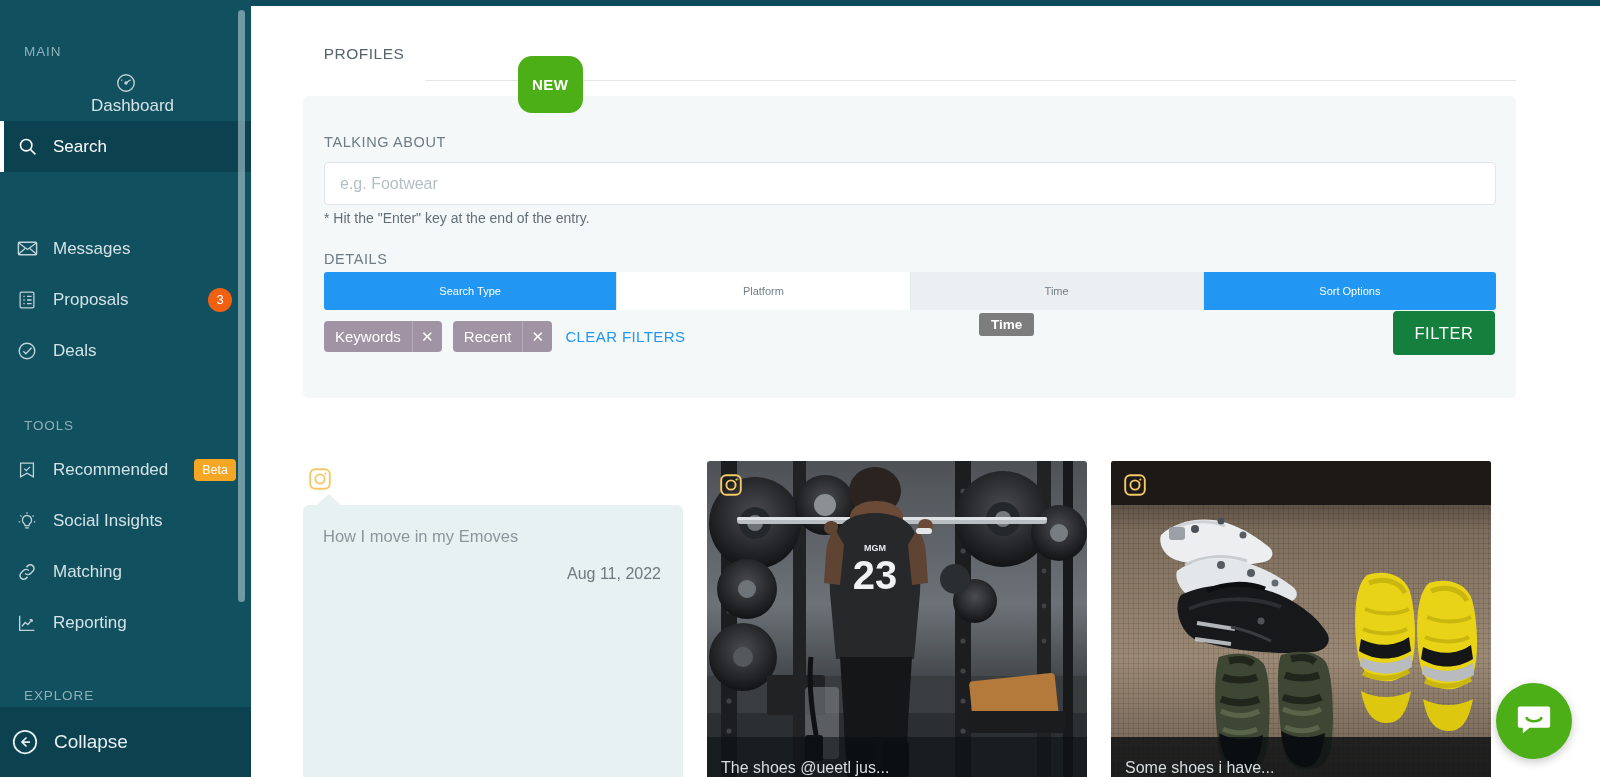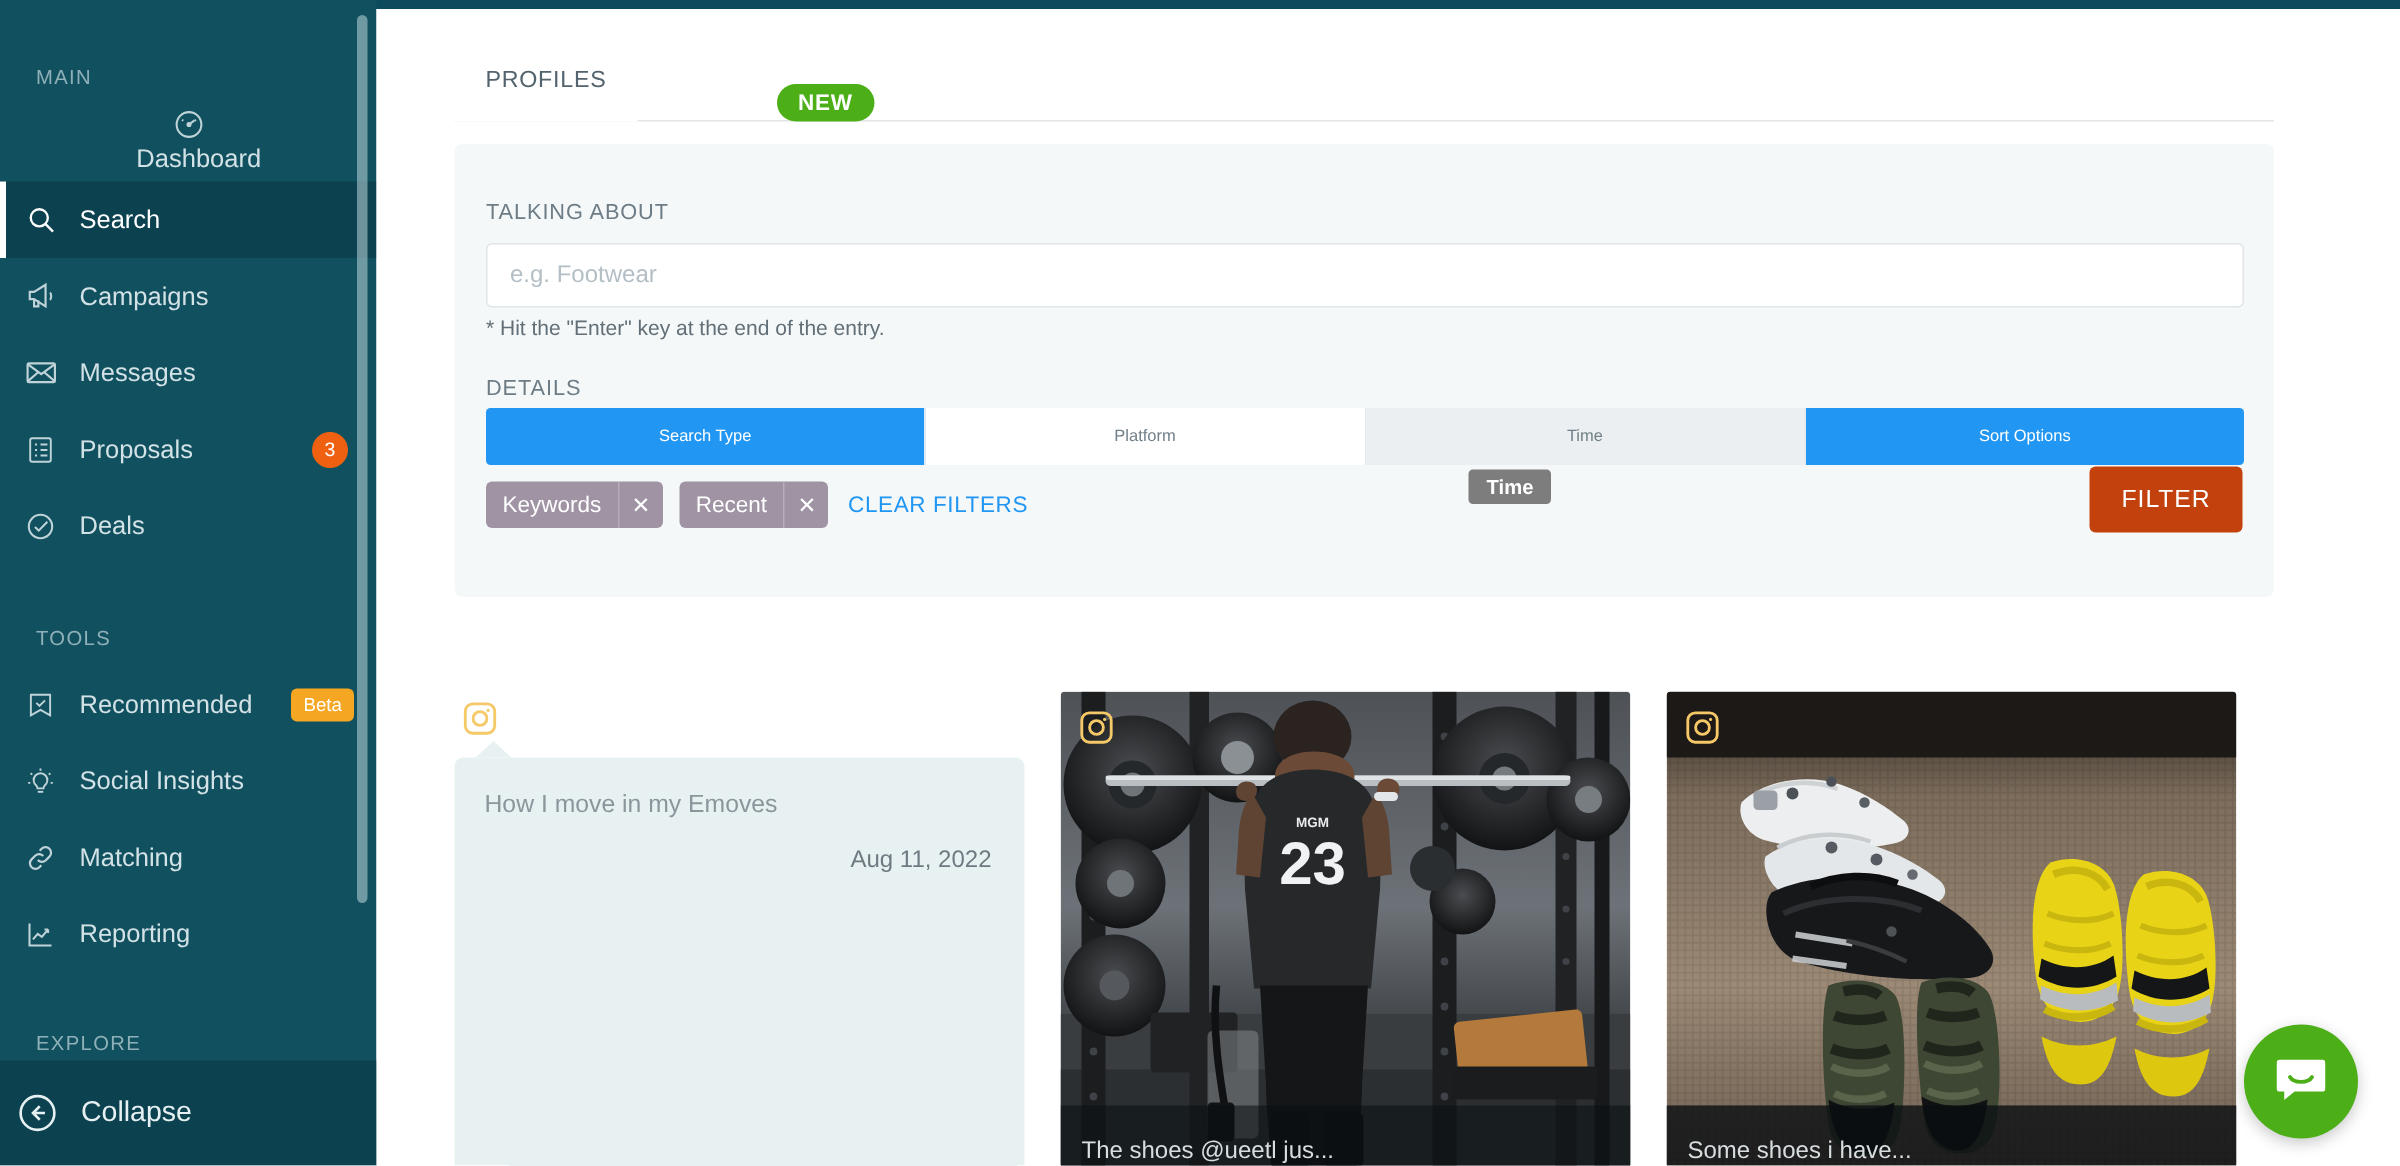--- a/index.html
+++ b/index.html
@@ -97,21 +97,21 @@
   .tab.t-content {
     left: 122px; width: 122px;
     border-left: 1px solid #e2e6e8;
     border-right: 1px solid #e2e6e8;
     border-top: 3px solid #2196f3;
     color: #4a5a63;
   }
   .tab-new-badge {
     position: absolute; left: 215px; top: 29px;
     background: #4caf17; color: #fff; font-size: 15px; font-weight: bold;
-    border-radius: 14px; padding: 4px 14px; letter-spacing: .5px;
+    border-radius: 14px; padding: 20px 14px; letter-spacing: .5px;
     z-index: 5;
   }
 
   
   .panel {
     position: absolute; left: 52px; top: 90px;
     width: 1213px; height: 302px;
     background: #f4f8f9; border-radius: 5px;
   }
   .panel-label {
@@ -166,21 +166,21 @@
     color: #2196f3; font-size: 15px; letter-spacing: .4px;
     cursor: pointer; margin-left: 2px;
   }
   .tooltip-time {
     position: absolute; left: 676px; top: 217px;
     background: #7d7d7d; color: #fff; font-size: 13.5px; font-weight: bold;
     border-radius: 3px; padding: 4px 12px;
   }
   .filter-btn {
     position: absolute; right: 21px; top: 215px;
-    width: 102px; height: 44px; background: #c2410c; color: #fff;
+    width: 102px; height: 44px; background: #15803d; color: #fff;
     border: none; border-radius: 4px; font-size: 16.5px; letter-spacing: .6px;
     cursor: pointer; font-family: "Liberation Sans", sans-serif;
   }
 
   
   .results-count {
     position: absolute; right: 52px; top: 414px;
     font-size: 21px; color: #3c4a52; letter-spacing: .1px;
   }
   .results-count b { font-weight: bold; color: #20292e; }
@@ -264,30 +264,20 @@
       <div class="sb-item active" style="position:absolute;top:121px;width:251px;text-align:center;">
         <span class="ic">
           <svg width="21" height="21" viewBox="0 0 24 24" fill="none" stroke="#ffffff" stroke-width="1.8">
             <circle cx="10.5" cy="10.5" r="6.5"></circle>
               <path d="M15.3 15.3L21 21"></path>
           </svg>
         </span>
         <span class="sb-label">Search</span>
       </div>
 
-      <div class="sb-item" style="position:absolute;top:172px;width:251px;">
-        <span class="ic">
-          <svg width="23" height="23" viewBox="0 0 24 24" fill="none" stroke="#bfd3d8" stroke-width="1.5">
-            <path d="M4 9v5h3l8 5V4L7 9H4z"></path>
-              <path d="M7 14v5h3v-4"></path>
-            <path d="M18 9.5c1.2.6 1.2 4.4 0 5"></path>
-          </svg>
-        </span>
-        <span class="sb-label">Campaigns</span>
-      </div>
 
       <div class="sb-item" style="position:absolute;top:223px;width:251px;">
         <span class="ic">
           <svg width="23" height="23" viewBox="0 0 24 24" fill="none" stroke="#bfd3d8" stroke-width="1.5">
             <rect x="2.5" y="5.5" width="19" height="13" rx="1"></rect>
             <path d="M2.5 6l9.5 7 9.5-7M2.5 18l7-6M21.5 18l-7-6"></path>
           </svg>
         </span>
         <span class="sb-label">Messages</span>
       </div>

